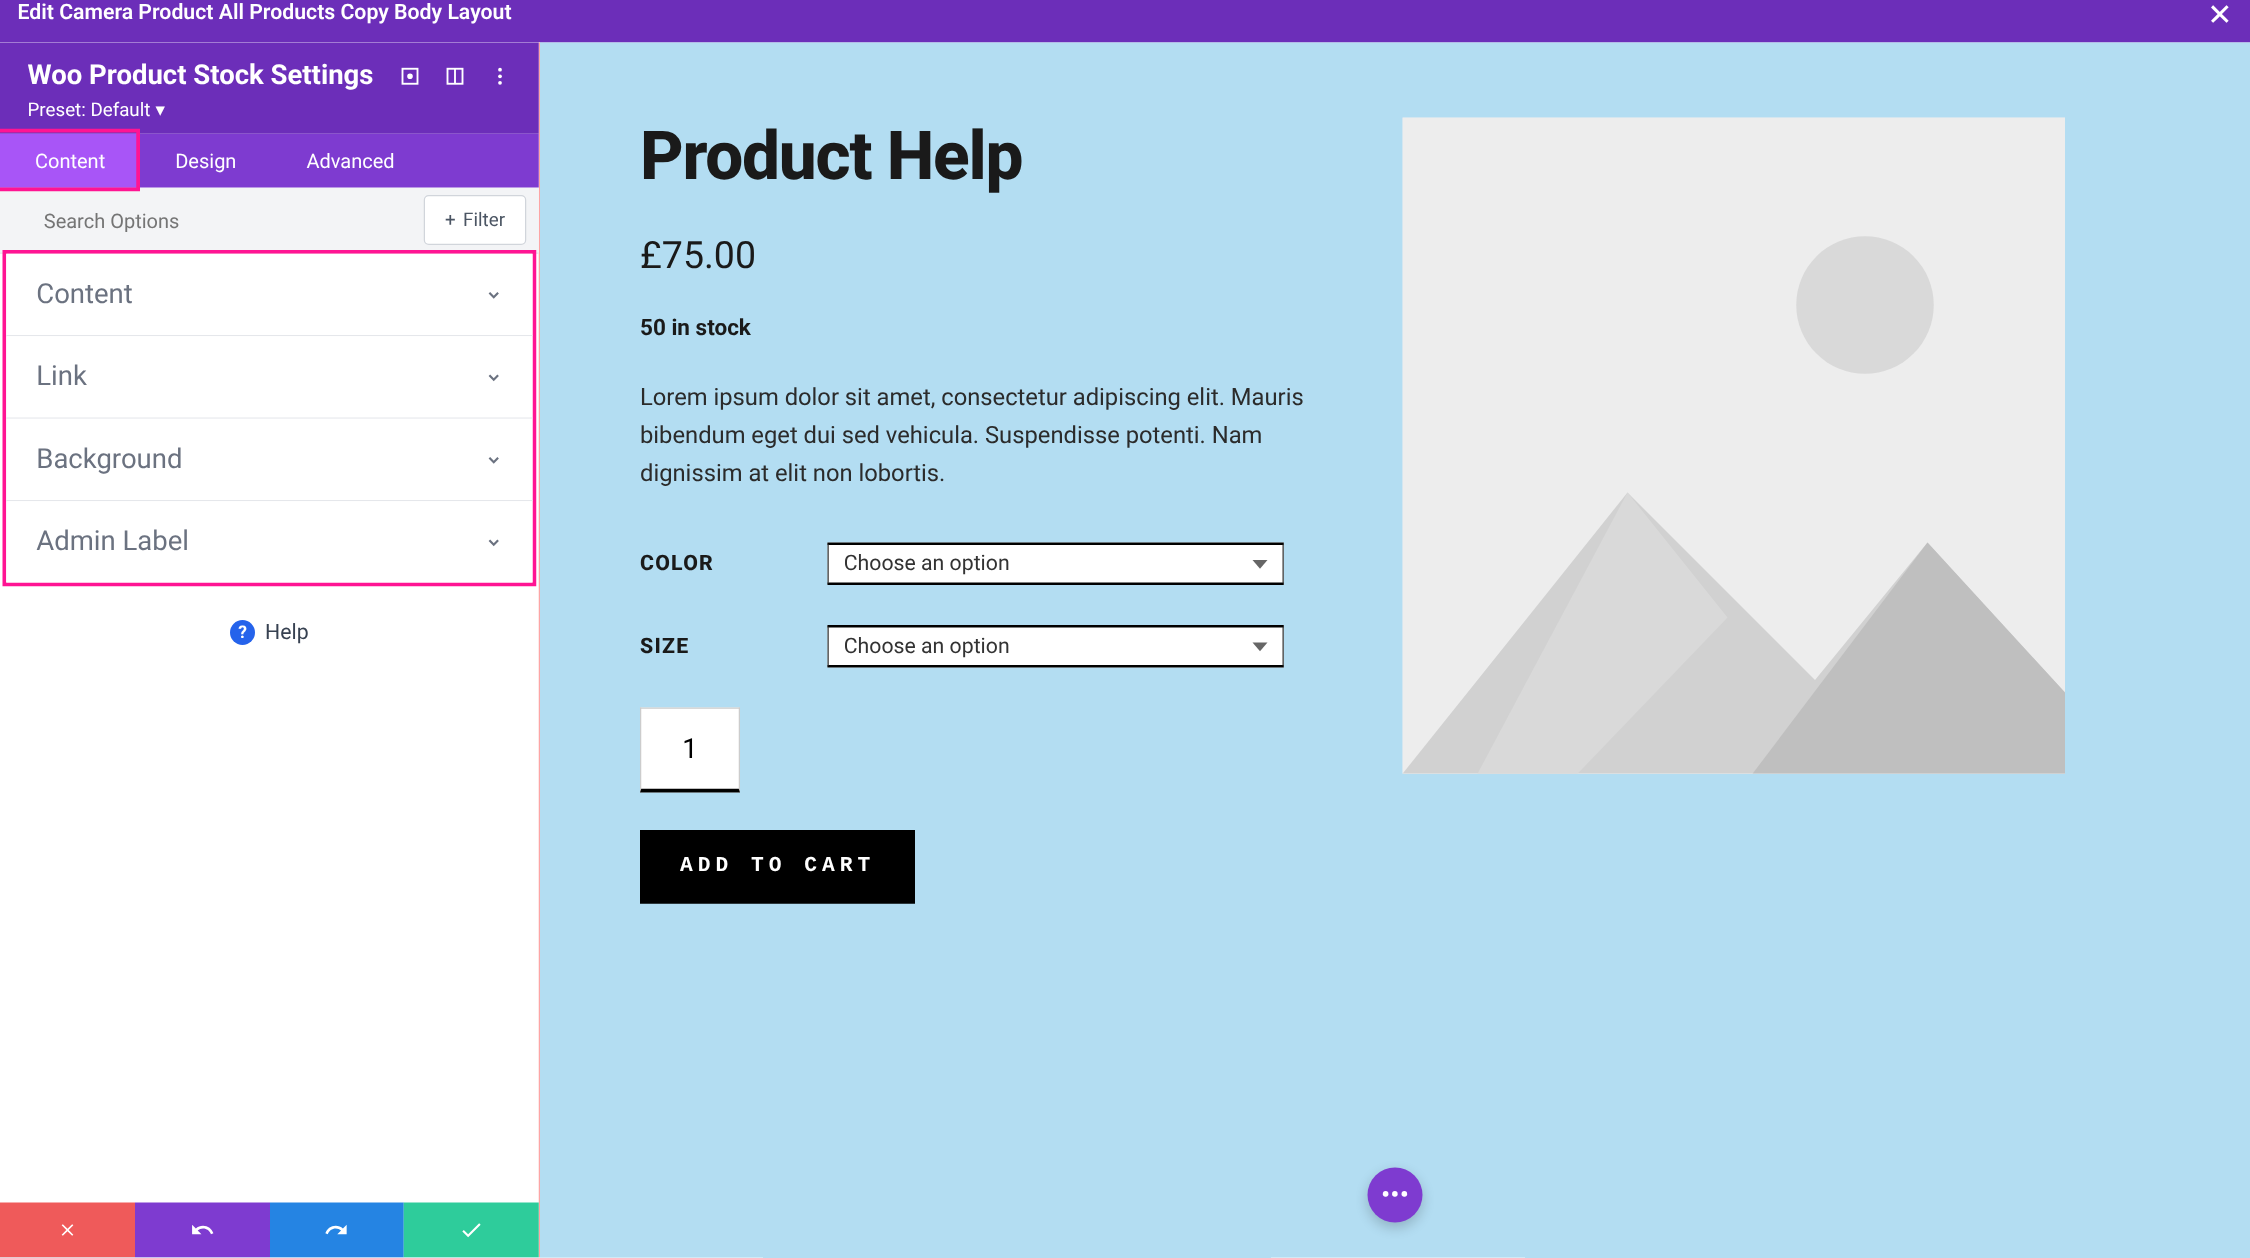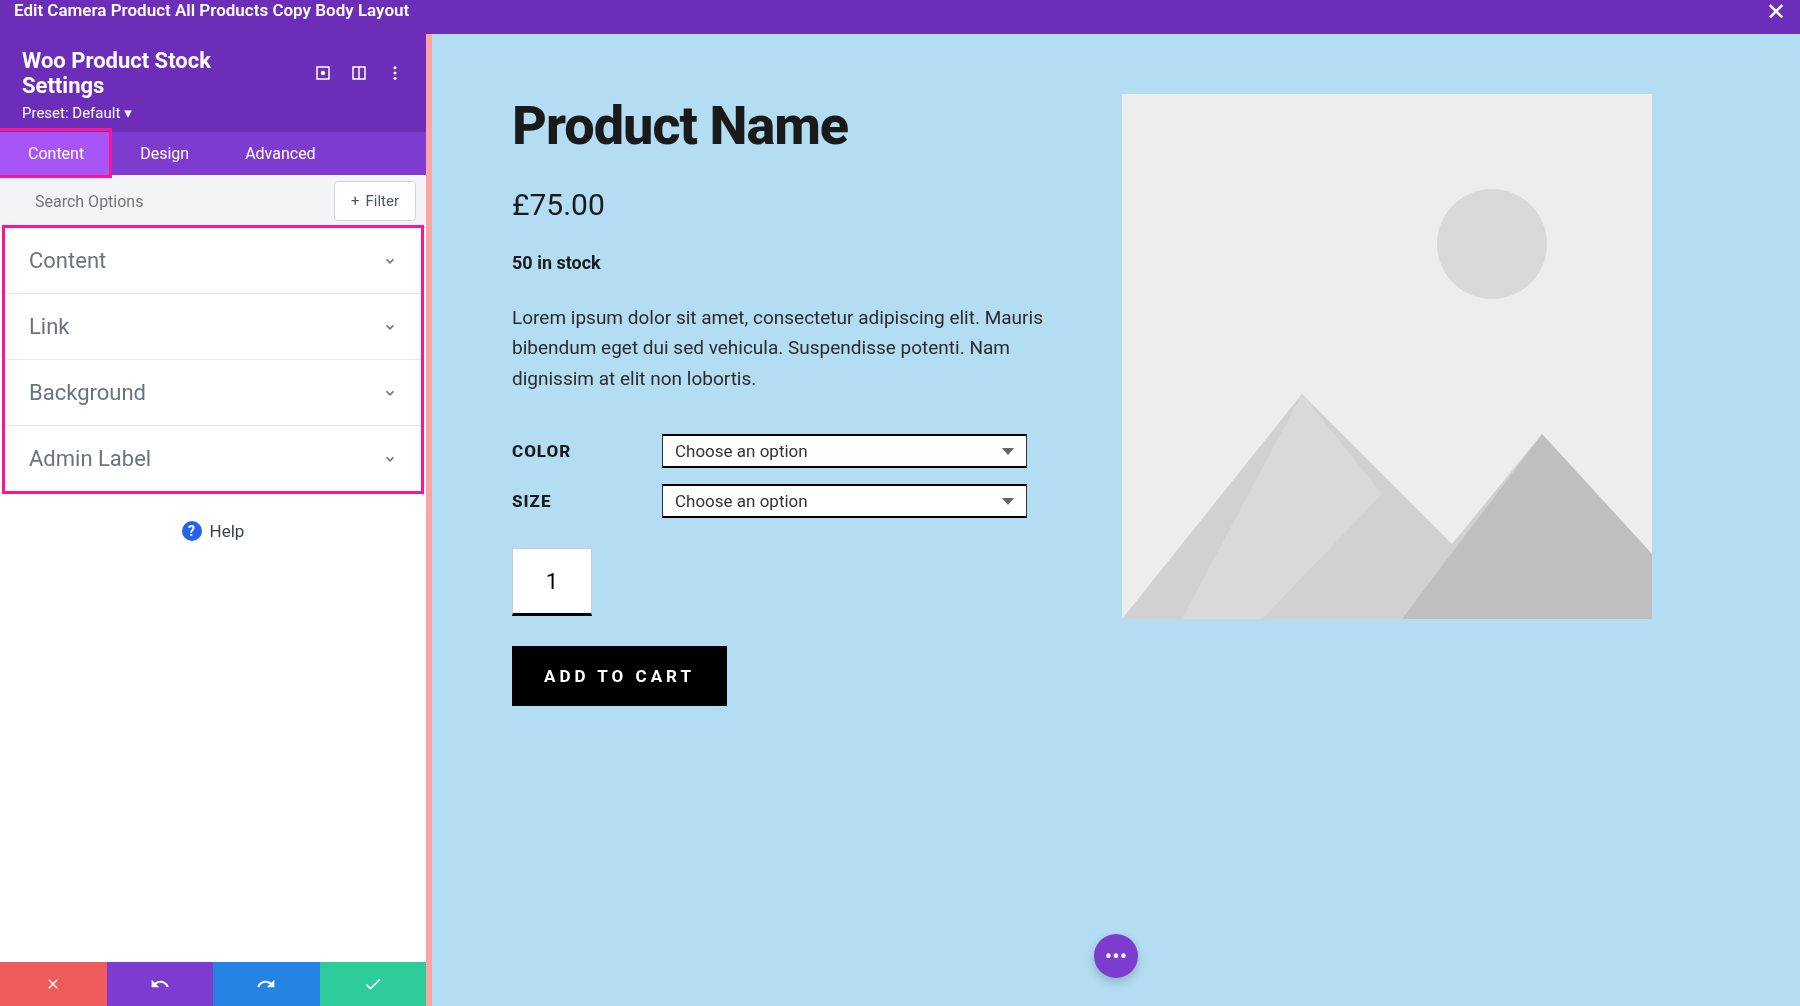--- a/index.html
+++ b/index.html
@@ -1,21 +1,21 @@
 <!DOCTYPE html>
 <html><head>
 <meta charset="utf-8">
 <style>
 * { margin: 0; padding: 0; box-sizing: border-box; font-family: -apple-system, BlinkMacSystemFont, "Segoe UI", Roboto, sans-serif; }
 body { width: 1800px; height: 1006px; overflow: hidden; transform-origin: top left; }
 .app { display: flex; flex-direction: column; width: 100%; height: 100%; }
 .topbar { background: #6c2eb9; color: #fff; height: 34px; display: flex; align-items: flex-start; padding: 0 14px; font-size: 17px; font-weight: 600; justify-content: space-between; }
 .topbar-close { font-size: 24px; font-weight: 300; cursor: pointer; line-height: 1; }
 .main { flex: 1; display: flex; min-height: 0; }
-.sidebar { width: 432px; background: #fff; display: flex; flex-direction: column; border-right: 6px solid #fca5a5; position: relative; }
+.sidebar { width: 432px; background: #fff; display: flex; flex-direction: column; border-right: 1px solid #fca5a5; position: relative; }
 .sidebar-header { background: #6c2eb9; color: #fff; padding: 14px 22px 10px 22px; }
 .sidebar-title-row { display: flex; align-items: center; gap: 18px; }
 .sidebar-title { font-size: 22px; font-weight: 700; flex: 1; }
 .sidebar-icon { width: 18px; height: 18px; display: flex; align-items: center; justify-content: center; cursor: pointer; }
 .preset-row { margin-top: 6px; font-size: 15px; display: flex; align-items: center; gap: 4px; }
 .tabs { display: flex; background: #7e3bd0; }
 .tab { padding: 12px 28px; color: #fff; font-size: 16px; cursor: pointer; position: relative; }
 .tab.active { background: #a855f7; }
 .search-row { display: flex; align-items: center; background: #f3f4f6; border-bottom: 1px solid #e5e7eb; }
 .search-input { flex: 1; border: none; background: transparent; padding: 14px 35px; font-size: 16px; color: #6b7280; outline: none; }
@@ -33,26 +33,26 @@
 .ba.undo { background: #7e3bd0; }
 .ba.redo { background: #2584e3; }
 .ba.save { background: #2ecc9b; }
 .preview { flex: 1; background: #b3ddf2; position: relative; padding: 60px 80px; overflow: hidden; }
 .product-row { display: flex; gap: 60px; }
 .product-left { flex: 1; max-width: 550px; }
 .product-title { font-size: 54px; font-weight: 800; color: #1a1a1a; margin-bottom: 30px; letter-spacing: -1px; }
 .product-price { font-size: 30px; font-weight: 400; color: #1a1a1a; margin-bottom: 30px; }
 .stock { font-size: 18px; font-weight: 700; color: #1a1a1a; margin-bottom: 30px; }
 .desc { font-size: 19px; line-height: 1.6; color: #2b2b2b; margin-bottom: 40px; }
-.opt-row { display: flex; align-items: center; margin-bottom: 16px; }
+.opt-row { display: flex; align-items: center; margin-bottom: 32px; }
 .opt-label { width: 150px; font-size: 17px; font-weight: 800; letter-spacing: 1px; color: #1a1a1a; }
 .opt-select { flex: 1; height: 34px; border: 1px solid #333; border-top: 2px solid #000; border-bottom: 2px solid #000; background: #fff; display: flex; align-items: center; justify-content: space-between; padding: 0 12px; font-size: 17px; color: #333; cursor: pointer; max-width: 365px; }
 .tri-down { width: 0; height: 0; border-left: 6px solid transparent; border-right: 6px solid transparent; border-top: 7px solid #666; }
 .qty { width: 80px; height: 68px; background: #fff; border: 1px solid #ccc; border-bottom: 3px solid #000; display: flex; align-items: center; justify-content: center; font-size: 22px; margin: 30px 0; }
-.addcart { background: #000; color: #fff; padding: 20px 32px; font-size: 17px; font-weight: 700; letter-spacing: 4px; border: none; cursor: pointer; }
+.addcart { background: #000; color: #fff; padding: 20px 32px; font-size: 17px; font-weight: 700; letter-spacing: 4px; border: none; cursor: pointer; font-family: Liberation Mono, monospace; }
 .product-image { width: 530px; height: 525px; background: #ededed; position: relative; overflow: hidden; }
 .fab { position: absolute; width: 44px; height: 44px; border-radius: 50%; background: #7e3bd0; bottom: 28px; left: 50%; transform: translateX(-50%); display: flex; align-items: center; justify-content: center; color: #fff; font-size: 22px; cursor: pointer; box-shadow: 0 4px 10px rgba(0,0,0,0.2); }
 .content-tab-highlight { position: absolute; top: -4px; left: -4px; width: 116px; height: 50px; border: 3px solid #ff1493; pointer-events: none; }
 .tabs-wrap { position: relative; }
 </style>
 </head>
 <body>
 
 <div class="app">
   <div class="topbar">
@@ -154,21 +154,21 @@
           <svg width="20" height="20" viewBox="0 0 24 24" fill="#fff">
               <path d="M9 16.17L4.83 12l-1.42 1.41L9 19 21 7l-1.41-1.41z"></path>
             </svg>
         </div>
       </div>
     </div>
 
     <div class="preview">
       <div class="product-row">
         <div class="product-left">
-          <h1 class="product-title">Product Name</h1>
+          <h1 class="product-title">Product Help</h1>
           <div class="product-price">£75.00</div>
           <div class="stock">50 in stock</div>
           <p class="desc">Lorem ipsum dolor sit amet, consectetur adipiscing elit. Mauris bibendum eget dui sed vehicula. Suspendisse potenti. Nam dignissim at elit non lobortis.</p>
           <div class="opt-row">
             <span class="opt-label">COLOR</span>
             <div class="opt-select">
               <span>Choose an option</span>
               <span class="tri-down"></span>
             </div>
           </div>

